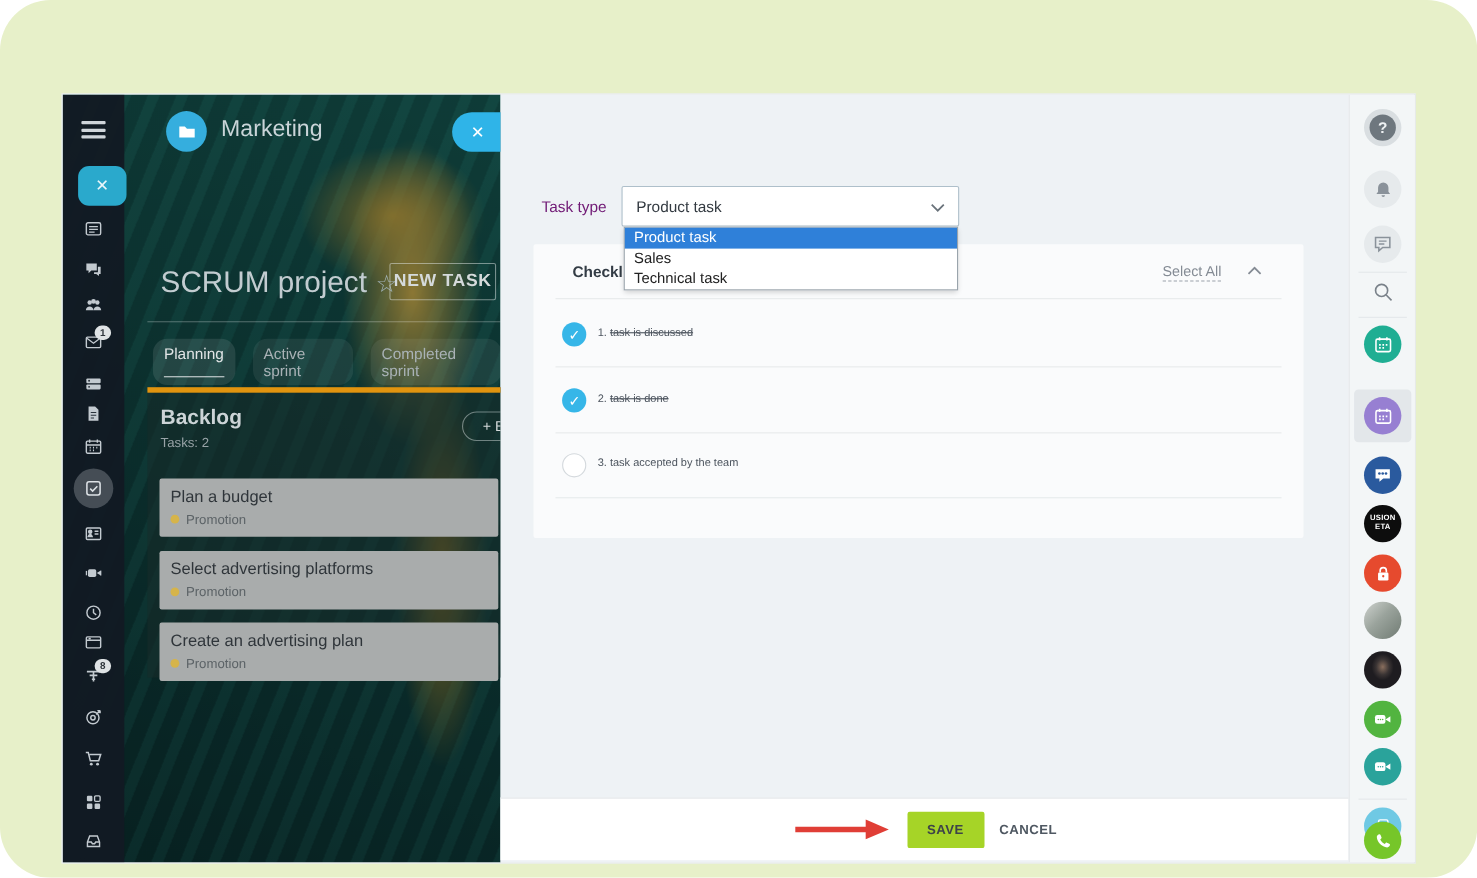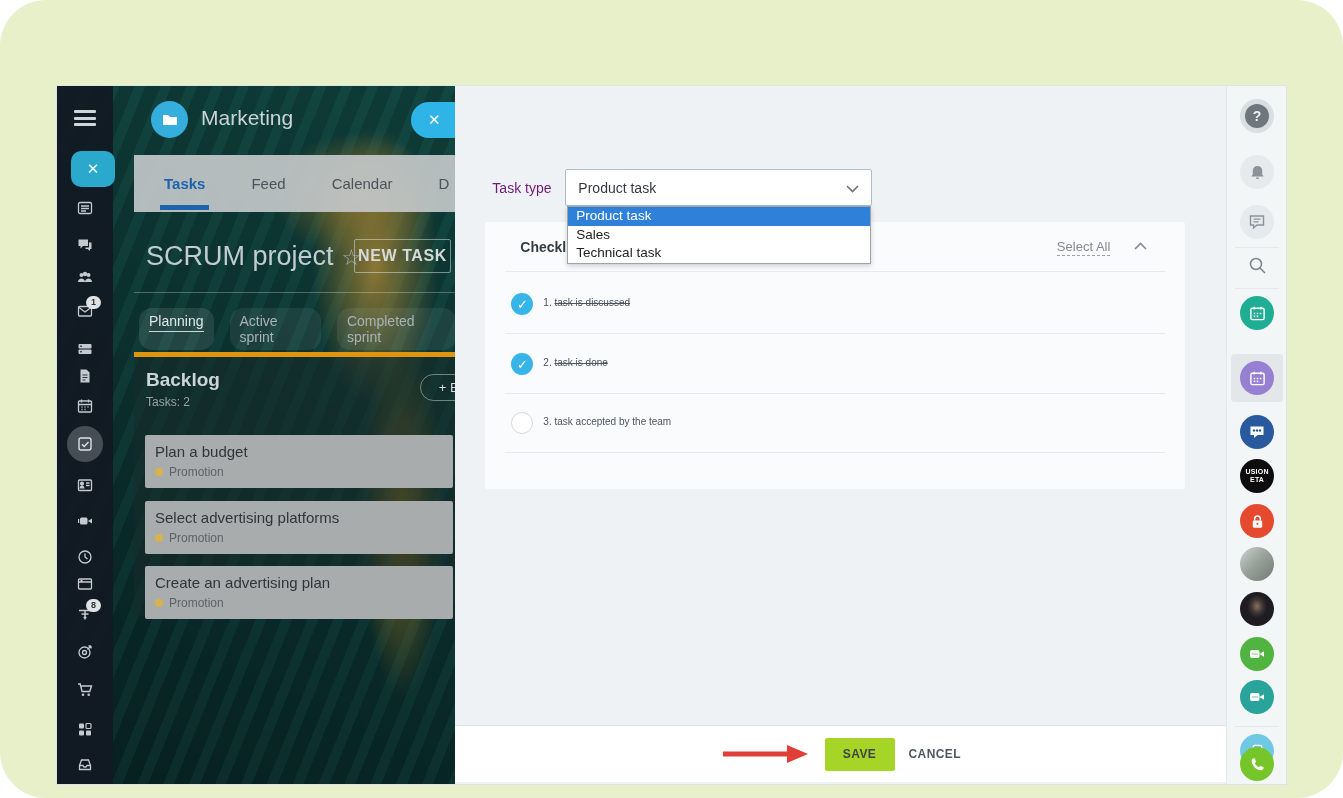--- a/index.html
+++ b/index.html
@@ -37,21 +37,21 @@
   .tab { font-size:15px; color:#4c545b; position:relative; }
   .tab.active { color:#1d64ad; font-weight:bold; }
   .tab.active::after { content:""; position:absolute; left:-4px; right:-4px; bottom:-18px; height:5px; background:#1d64ad; }
   .proj-title { position:absolute; left:33px; top:155px; font-size:27px; font-weight:300; color:#c2ccd0; }
   .star { color:#9fb0b5; font-size:22px; margin-left:8px; }
   .new-task-btn { position:absolute; left:241px; top:153px; width:97px; height:34px; border:1px solid rgba(225,232,232,.5); border-radius:2px; color:#d5dadb; font-size:16px; font-weight:bold; letter-spacing:.6px; display:flex; align-items:center; justify-content:center; }
   .proj-divider { position:absolute; left:21px; top:206px; width:330px; height:1px; background:rgba(255,255,255,.28); }
   .sprint-tabs { position:absolute; left:26px; top:222px; display:flex; gap:16px; }
   .sprint-tab { font-size:14px; color:#a9b2b6; background:rgba(255,255,255,.07); padding:5px 10px; border-radius:13px; }
   .sprint-tab.active { color:#e0e4e5; background:rgba(255,255,255,.10); }
-  .sprint-tab.active span { border-bottom:1px solid #cfd6d8; padding-bottom:2px; }
+  .sprint-tab.active span { border-bottom:1px solid #cfd6d8; padding-bottom:13px; }
   .backlog { position:absolute; left:21px; top:266px; width:338px; height:264px; background:rgba(24,44,41,.55); border-top:5px solid #e1940f; }
   .backlog-title { position:absolute; left:12px; top:12px; font-size:19px; font-weight:bold; color:#ccd4d7; }
   .backlog-count { position:absolute; left:12px; top:38px; font-size:12px; color:#98a3a7; }
   .epic-btn { position:absolute; left:286px; top:17px; width:74px; height:27px; border:1px solid rgba(228,234,234,.45); border-radius:14px; color:#d5dadb; font-size:13px; display:flex; align-items:center; justify-content:center; }
   .task-card { position:absolute; left:11px; width:308px; height:53px; background:#a9acac; border-radius:2px; padding:8px 10px; }
   .task-card .t { font-size:15px; color:#2f353a; }
   .task-card .tagrow { margin-top:5px; display:flex; align-items:center; gap:6px; }
   .task-card .dot { width:8px; height:8px; border-radius:50%; background:#d6b44a; }
   .task-card .tag { font-size:12px; color:#5c6367; }
 
@@ -102,26 +102,20 @@
 
     <div class="la-content">
       <div class="folder-circle">
         <svg width="18" height="18" viewBox="0 0 18 18">
             <path d="M2 4h5l2 2h7v8H2z" fill="#fff"></path>
           </svg>
       </div>
       <div class="ws-title">Marketing</div>
       <div class="panel-close">✕</div>
 
-      <div class="tabbar">
-        <div class="tab active">Tasks</div>
-        <div class="tab">Feed</div>
-        <div class="tab">Calendar</div>
-        <div class="tab">D</div>
-      </div>
 
       <div class="proj-title"><span>SCRUM project</span><span class="star">☆</span></div>
       <div class="new-task-btn">NEW TASK</div>
       <div class="proj-divider"></div>
 
       <div class="sprint-tabs">
         <div class="sprint-tab active"><span>Planning</span></div>
         <div class="sprint-tab">Active sprint</div>
         <div class="sprint-tab">Completed sprint</div>
       </div>

